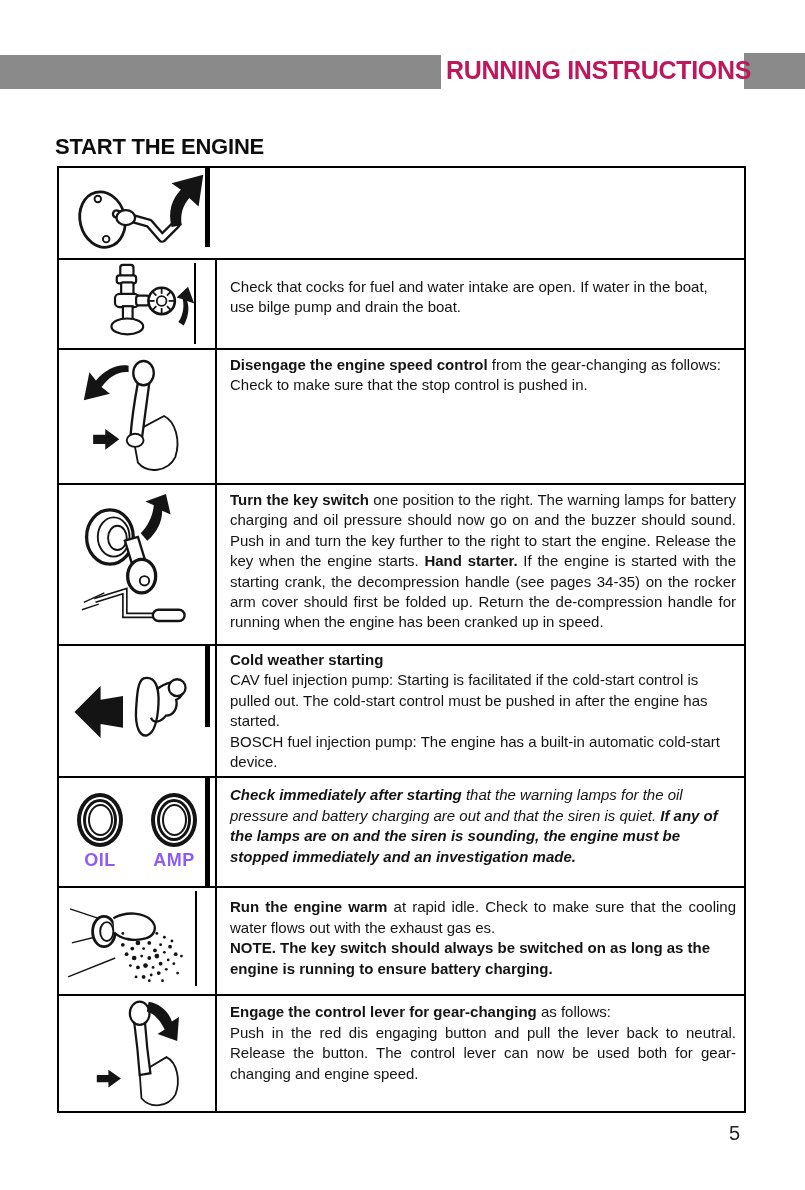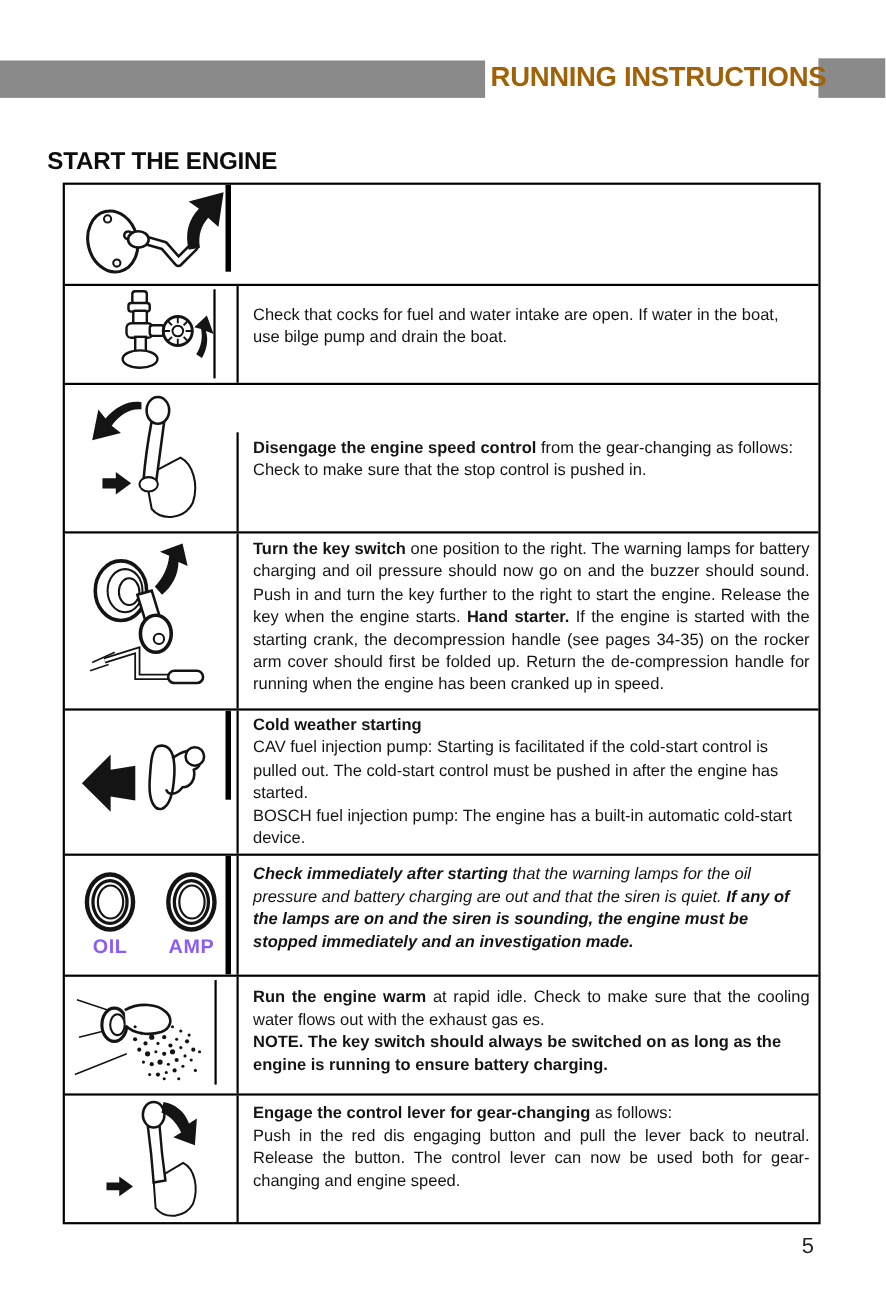--- a/index.html
+++ b/index.html
@@ -5,24 +5,24 @@
   html,body{margin:0;padding:0;}
   body{
     width:805px;height:1190px;position:relative;background:#ffffff;
     font-family:"Liberation Sans","DejaVu Sans",sans-serif;color:#161616;
     -webkit-font-smoothing:antialiased;
   }
   .topbar{position:absolute;left:0;top:55px;width:441px;height:34px;}
   .topbar-right{position:absolute;left:744px;top:53px;width:61px;height:36px;}
   .header-title{
     position:absolute;left:446px;top:56px;font-size:25px;font-weight:700;
-    letter-spacing:-0.3px;color:#a16207;white-space:nowrap;
+    letter-spacing:-0.3px;color:#be185d;white-space:nowrap;
   }
   .section-title{
-    position:absolute;left:43px;top:134px;font-size:22px;font-weight:700;
+    position:absolute;left:55px;top:134px;font-size:22px;font-weight:700;
     letter-spacing:-0.2px;color:#0d0d0d;
   }
   .itable{
     position:absolute;left:57px;top:166px;width:689px;
     border:2px solid #000;box-sizing:border-box;background:#fff;
   }
   .irow{display:flex;box-sizing:border-box;}
   .irow + .irow{border-top:2px solid #000;}
   .icon-cell{
     width:156px;flex:0 0 156px;position:relative;display:flex;
@@ -114,21 +114,21 @@
           <svg viewBox="0 0 150 125" width="140" height="117">
   <path d="M70 80 L104 62 C116 68 122 88 116 106 C108 122 86 124 76 112 Z" fill="#fff" stroke="#141414" stroke-width="2"></path>
   <path d="M76 26 Q70 58 68 84 L80 88 Q84 58 88 28 Z" fill="#fff" stroke="#141414" stroke-width="2.5"></path>
   <ellipse cx="82" cy="16" rx="11" ry="13" fill="#fff" stroke="#141414" stroke-width="2.5"></ellipse>
   <ellipse cx="73" cy="88" rx="9" ry="7" fill="#fff" stroke="#141414" stroke-width="2"></ellipse>
   <path d="M66 8 C54 6 41 12 31 24 L24 15 L18 45 L46 38 L37 31 C45 20 55 14 66 15 Z" fill="#141414"></path>
   <path d="M28 82 L41 82 L41 76 L56 87 L41 98 L41 92 L28 92 Z" fill="#141414"></path>
 </svg>
         </div>
       </div>
-      <div class="text-cell" style="padding-top: 5px; margin-top: 43px;">
+      <div class="text-cell" style="padding-top: 5px;">
         <p class="j"><span class="b">Disengage the engine speed control</span><span> from the gear-changing as follows:</span></p>
         <p><span>Check to make sure that the stop control is pushed in.</span></p>
       </div>
     </div>
     <div class="irow" style="min-height: 161px;">
       <div class="icon-cell">
         <div>
           <svg viewBox="0 0 150 155" width="140" height="145">
   <ellipse cx="46" cy="48" rx="25" ry="29" fill="#fff" stroke="#141414" stroke-width="3.5"></ellipse>
   <ellipse cx="50" cy="48" rx="17" ry="21" fill="none" stroke="#141414" stroke-width="2"></ellipse>

